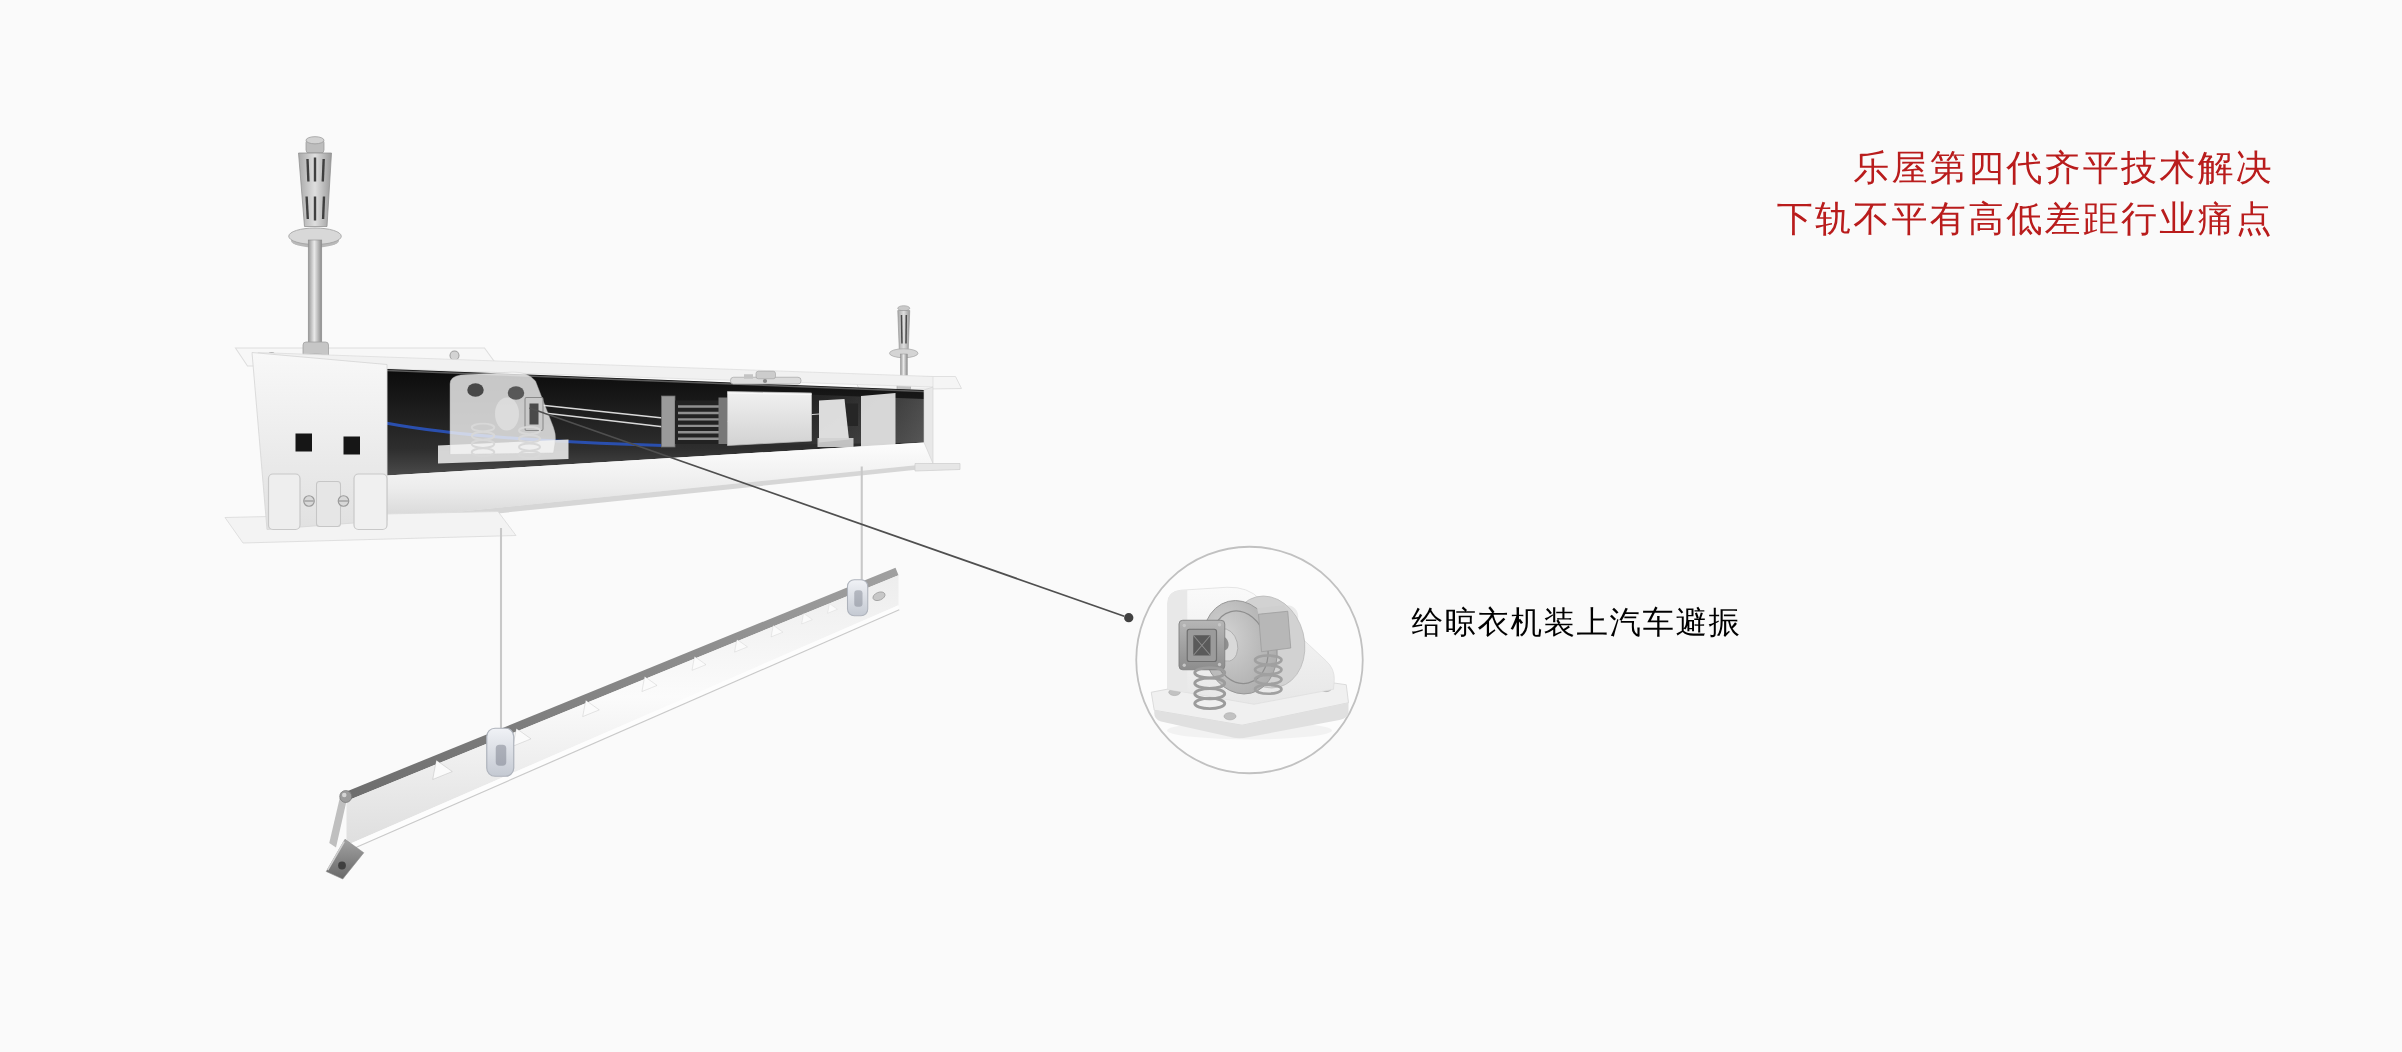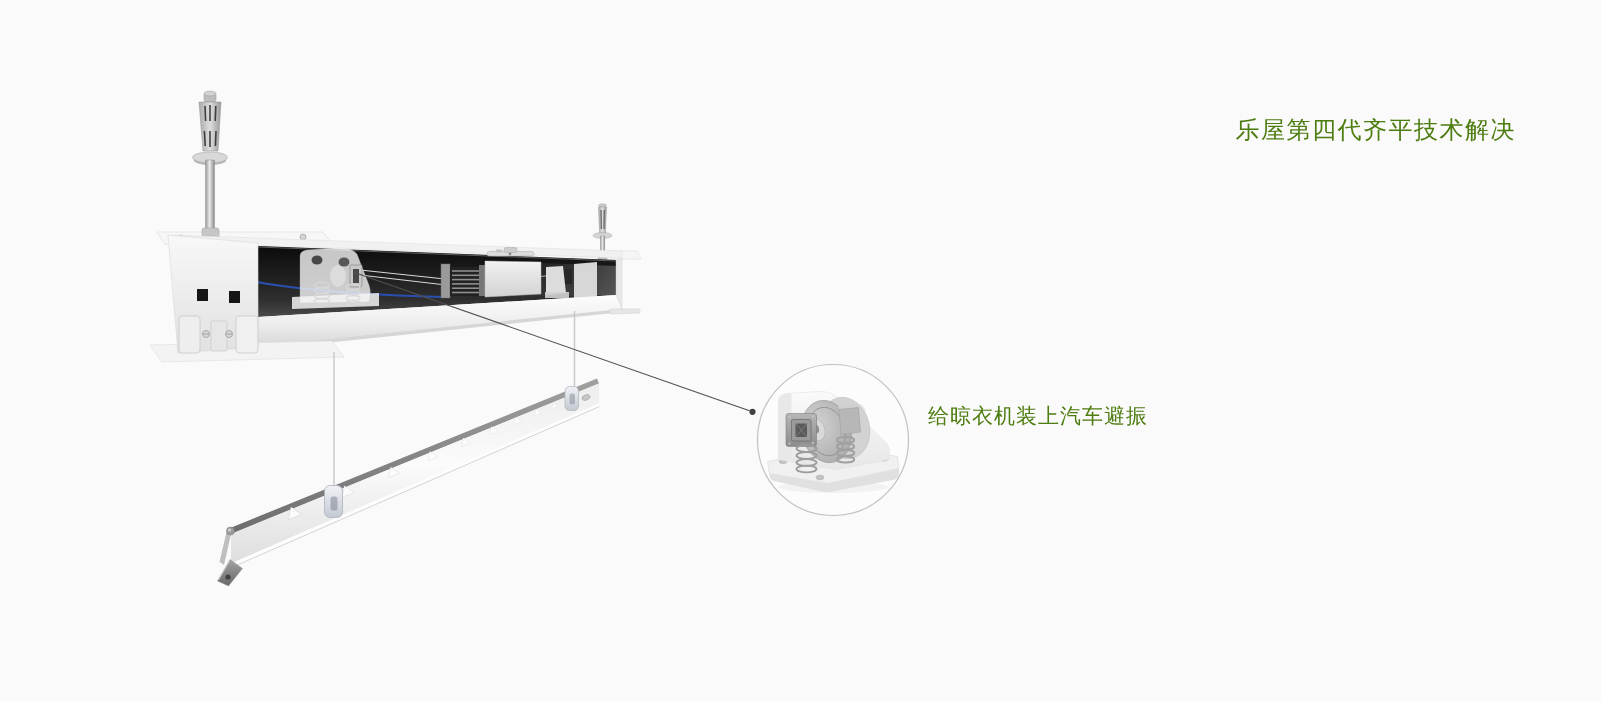--- a/index.html
+++ b/index.html
@@ -2,28 +2,28 @@
 <html><head>
 <meta charset="utf-8">
 <style>
   html,body{margin:0;padding:0;}
   body{
     width:1601px;height:701px;position:relative;overflow:hidden;
     background:#fafafa;
     font-family:"Liberation Sans","DejaVu Sans",sans-serif;
   }
   .headline{
-    position:absolute;top:113px;right:85px;
-    text-align:right;color:#4d7c0f;
+    position:absolute;top:96px;right:85px;
+    text-align:right;color:#b91c1c;
     font-size:24px;line-height:34px;letter-spacing:1.5px;
     white-space:nowrap;
   }
   .callout-caption{
     position:absolute;top:401px;left:928px;width:246px;
-    text-align:left;color:#4d7c0f;
+    text-align:center;color:#000000;
     font-size:21px;line-height:30px;letter-spacing:1px;
     white-space:nowrap;
   }
   svg.scene{position:absolute;left:0;top:0;}
 </style>
 </head>
 <body>
 
 <svg class="scene" width="1601" height="701" viewBox="0 0 1601 701">
   <defs>
@@ -315,17 +315,18 @@
           <ellipse cx="806.5" cy="455.5" rx="10" ry="3.4"></ellipse>
         <ellipse cx="806.5" cy="462.5" rx="10" ry="3.4"></ellipse>
           <ellipse cx="806.5" cy="469" rx="10" ry="3.4"></ellipse>
       </g>
     </g>
   </g>
 </svg>
 
 <div class="headline">
   <div>乐屋第四代齐平技术解决</div>
+  <div>下轨不平有高低差距行业痛点</div>
 </div>
 
 <div class="callout-caption">
   <div>给晾衣机装上汽车避振</div>
 </div>
 
 </body></html>

